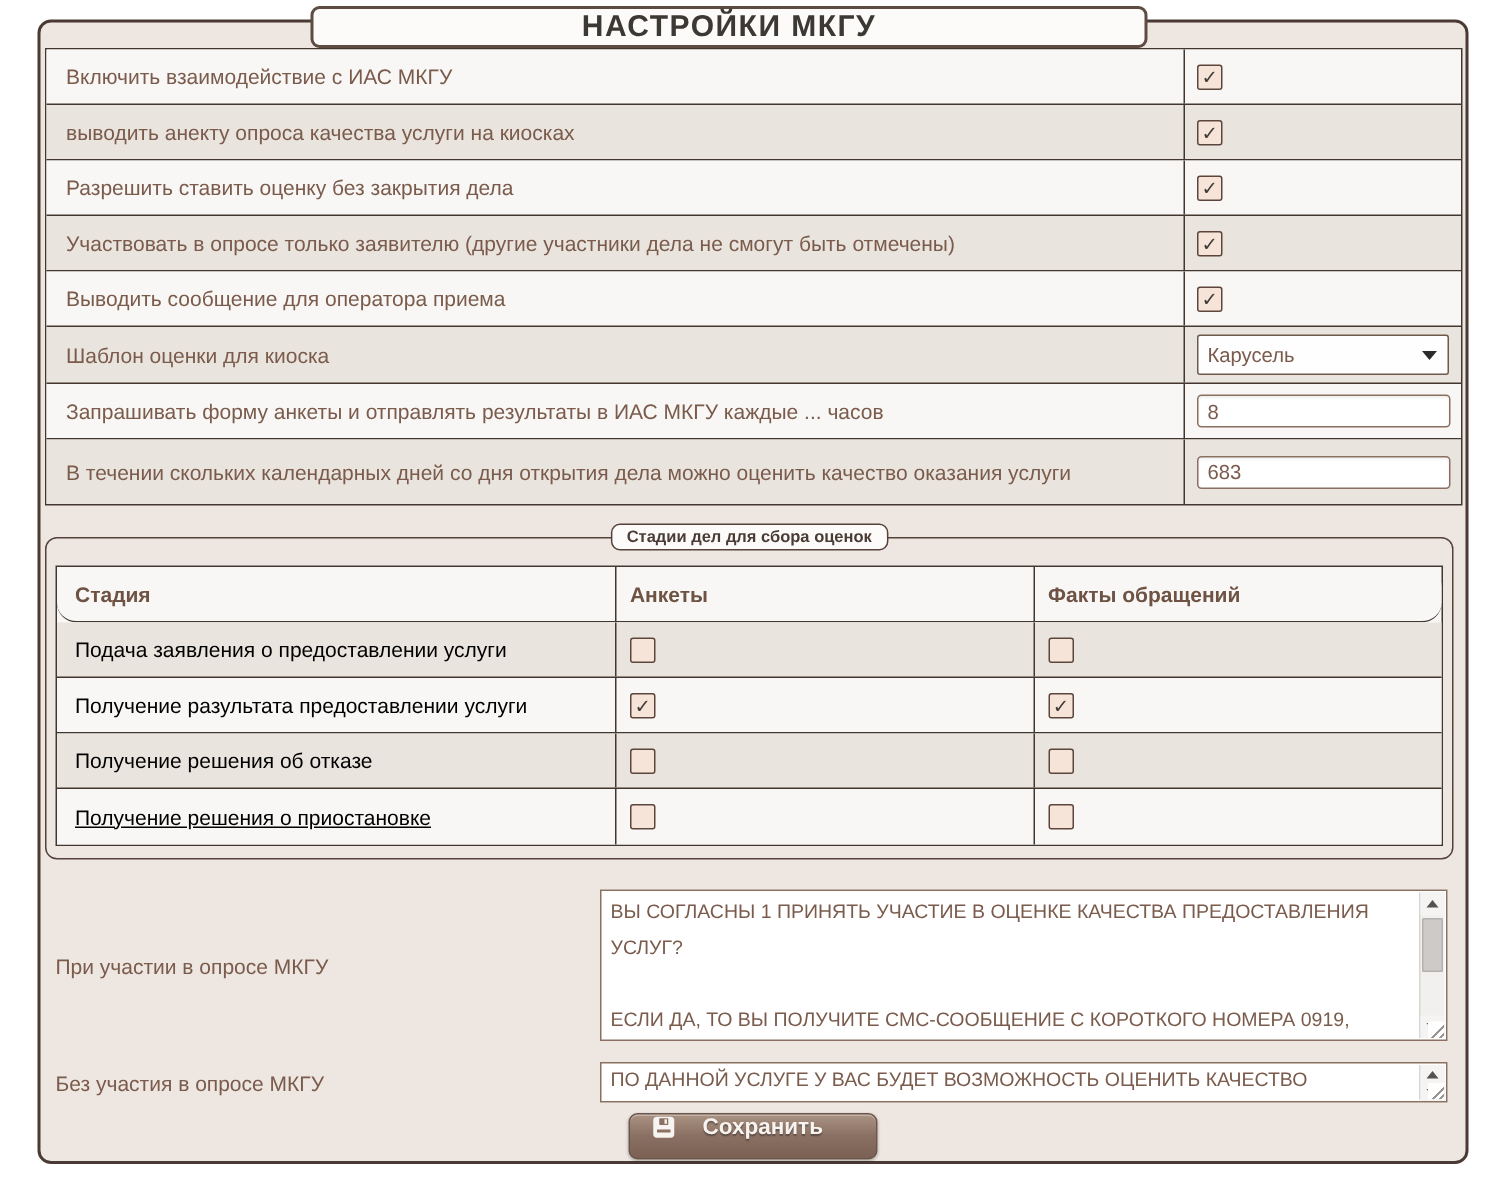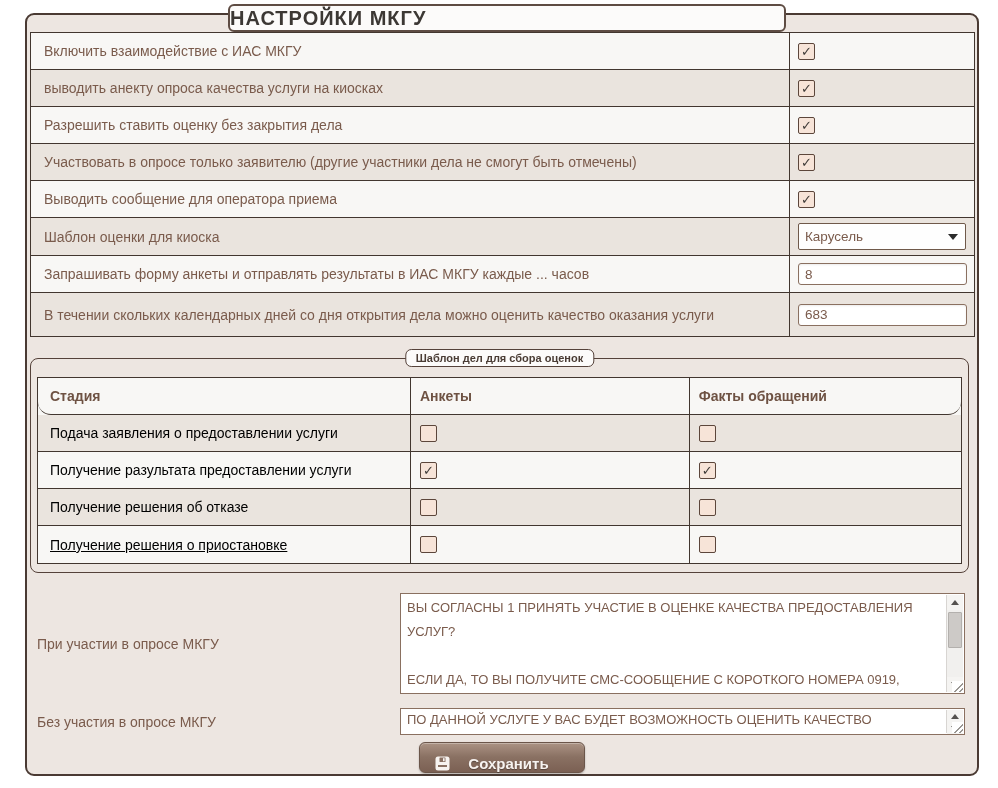--- a/index.html
+++ b/index.html
@@ -7,23 +7,23 @@
     width:998px;height:788px;background:#ffffff;
     font-family:"Liberation Sans","DejaVu Sans",sans-serif;
     position:relative;overflow:hidden;
   }
   .panel{
     position:absolute;left:25px;top:13px;width:954px;height:763px;
     background:#EDE6E1;border:2px solid #4A3A33;border-radius:9px;
     box-sizing:border-box;
   }
   .title-box{
-    position:absolute;left:228px;top:4px;width:558px;height:28px;
+    position:absolute;left:207px;top:4px;width:558px;height:28px;
     background:#FCFBFA;border:2px solid #5E4C43;border-radius:6px;
-    display:flex;align-items:center;justify-content:flex-start;
+    display:flex;align-items:center;justify-content:center;
     z-index:3;box-sizing:border-box;
   }
   .title-box span{
     font-size:20px;font-weight:bold;color:#3C3834;letter-spacing:1px;
   }
   
   .settings-table{
     margin:17px 8px 0 3px;width:945px;box-sizing:border-box;
     border:1px solid #42362F;background:#F8F7F5;
   }
@@ -119,21 +119,21 @@
   .grip:before{
     content:"";position:absolute;inset:0;
     background:repeating-linear-gradient(135deg,transparent 0 2px,#9A9793 2px 3.5px);
     clip-path:polygon(100% 0,100% 100%,0 100%);
   }
   
   .save-row{display:flex;justify-content:center;margin-top:7px;}
   .save-btn{
     width:164px;height:29px;border:1px solid #6B564A;border-radius:6px;
     background:linear-gradient(#AB9384,#8A7163 48%,#7B6053);
-    display:flex;align-items:flex-end;cursor:pointer;
+    display:flex;align-items:flex-start;cursor:pointer;
     box-shadow:0 1px 2px rgba(0,0,0,.25), inset 0 1px 0 rgba(255,255,255,.3);
   }
   .save-btn .s-icon{margin-left:14px;display:flex;}
   .save-btn .s-label{flex:1;text-align:center;margin-right:18px;
     color:#F7F3F0;font-size:15px;font-weight:bold;text-shadow:0 1px 1px rgba(0,0,0,.35);}
 </style>
 </head>
 <body>
 
 <div class="title-box">
@@ -200,21 +200,21 @@
       </div>
       <div class="s-row alt">
         <div class="cell-label">В течении скольких календарных дней со дня открытия дела можно оценить качество оказания услуги</div>
         <div class="cell-value">
           <input type="text" class="txt-input" value="683" style="">
         </div>
       </div>
     </div>
 
   <div class="stages-fs">
-    <div class="stages-legend">Шаблон дел для сбора оценок</div>
+    <div class="stages-legend">Стадии дел для сбора оценок</div>
     <div class="stage-table" id="stageTable">
         <div class="st-row header">
           <div class="st-c1">Стадия</div>
           <div class="st-c2">Анкеты</div>
           <div class="st-c3">Факты обращений</div>
         </div>
         <div class="st-row alt">
           <div class="st-c1">Подача заявления о предоставлении услуги</div>
           <div class="st-c2">
             <span class="cb"></span>

